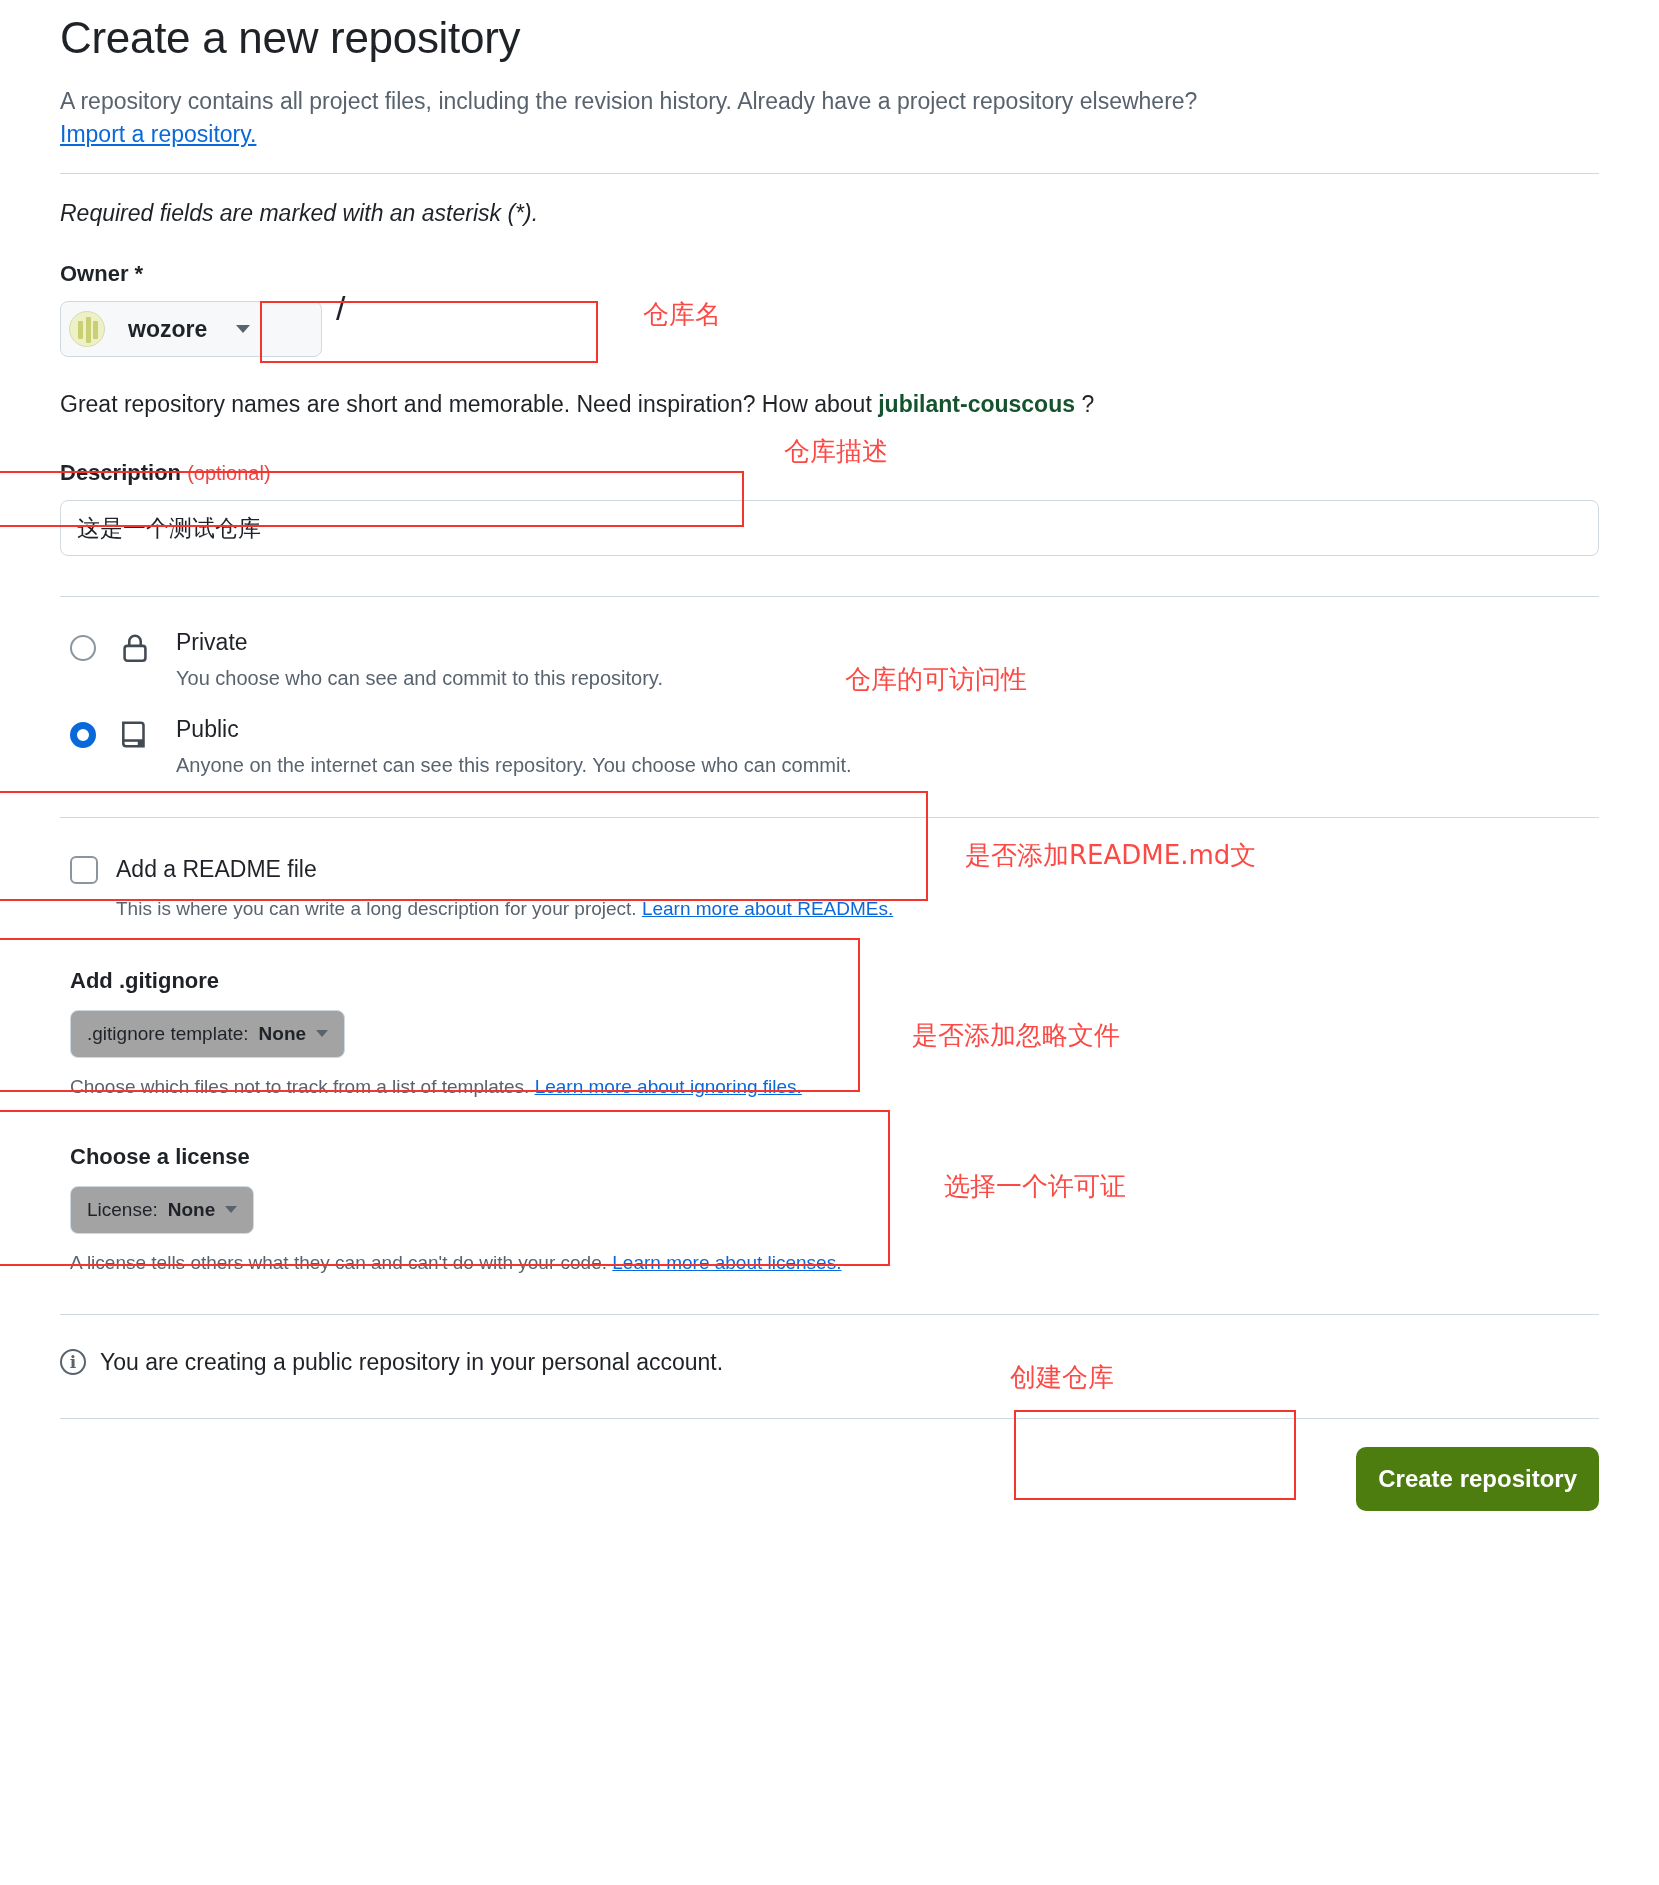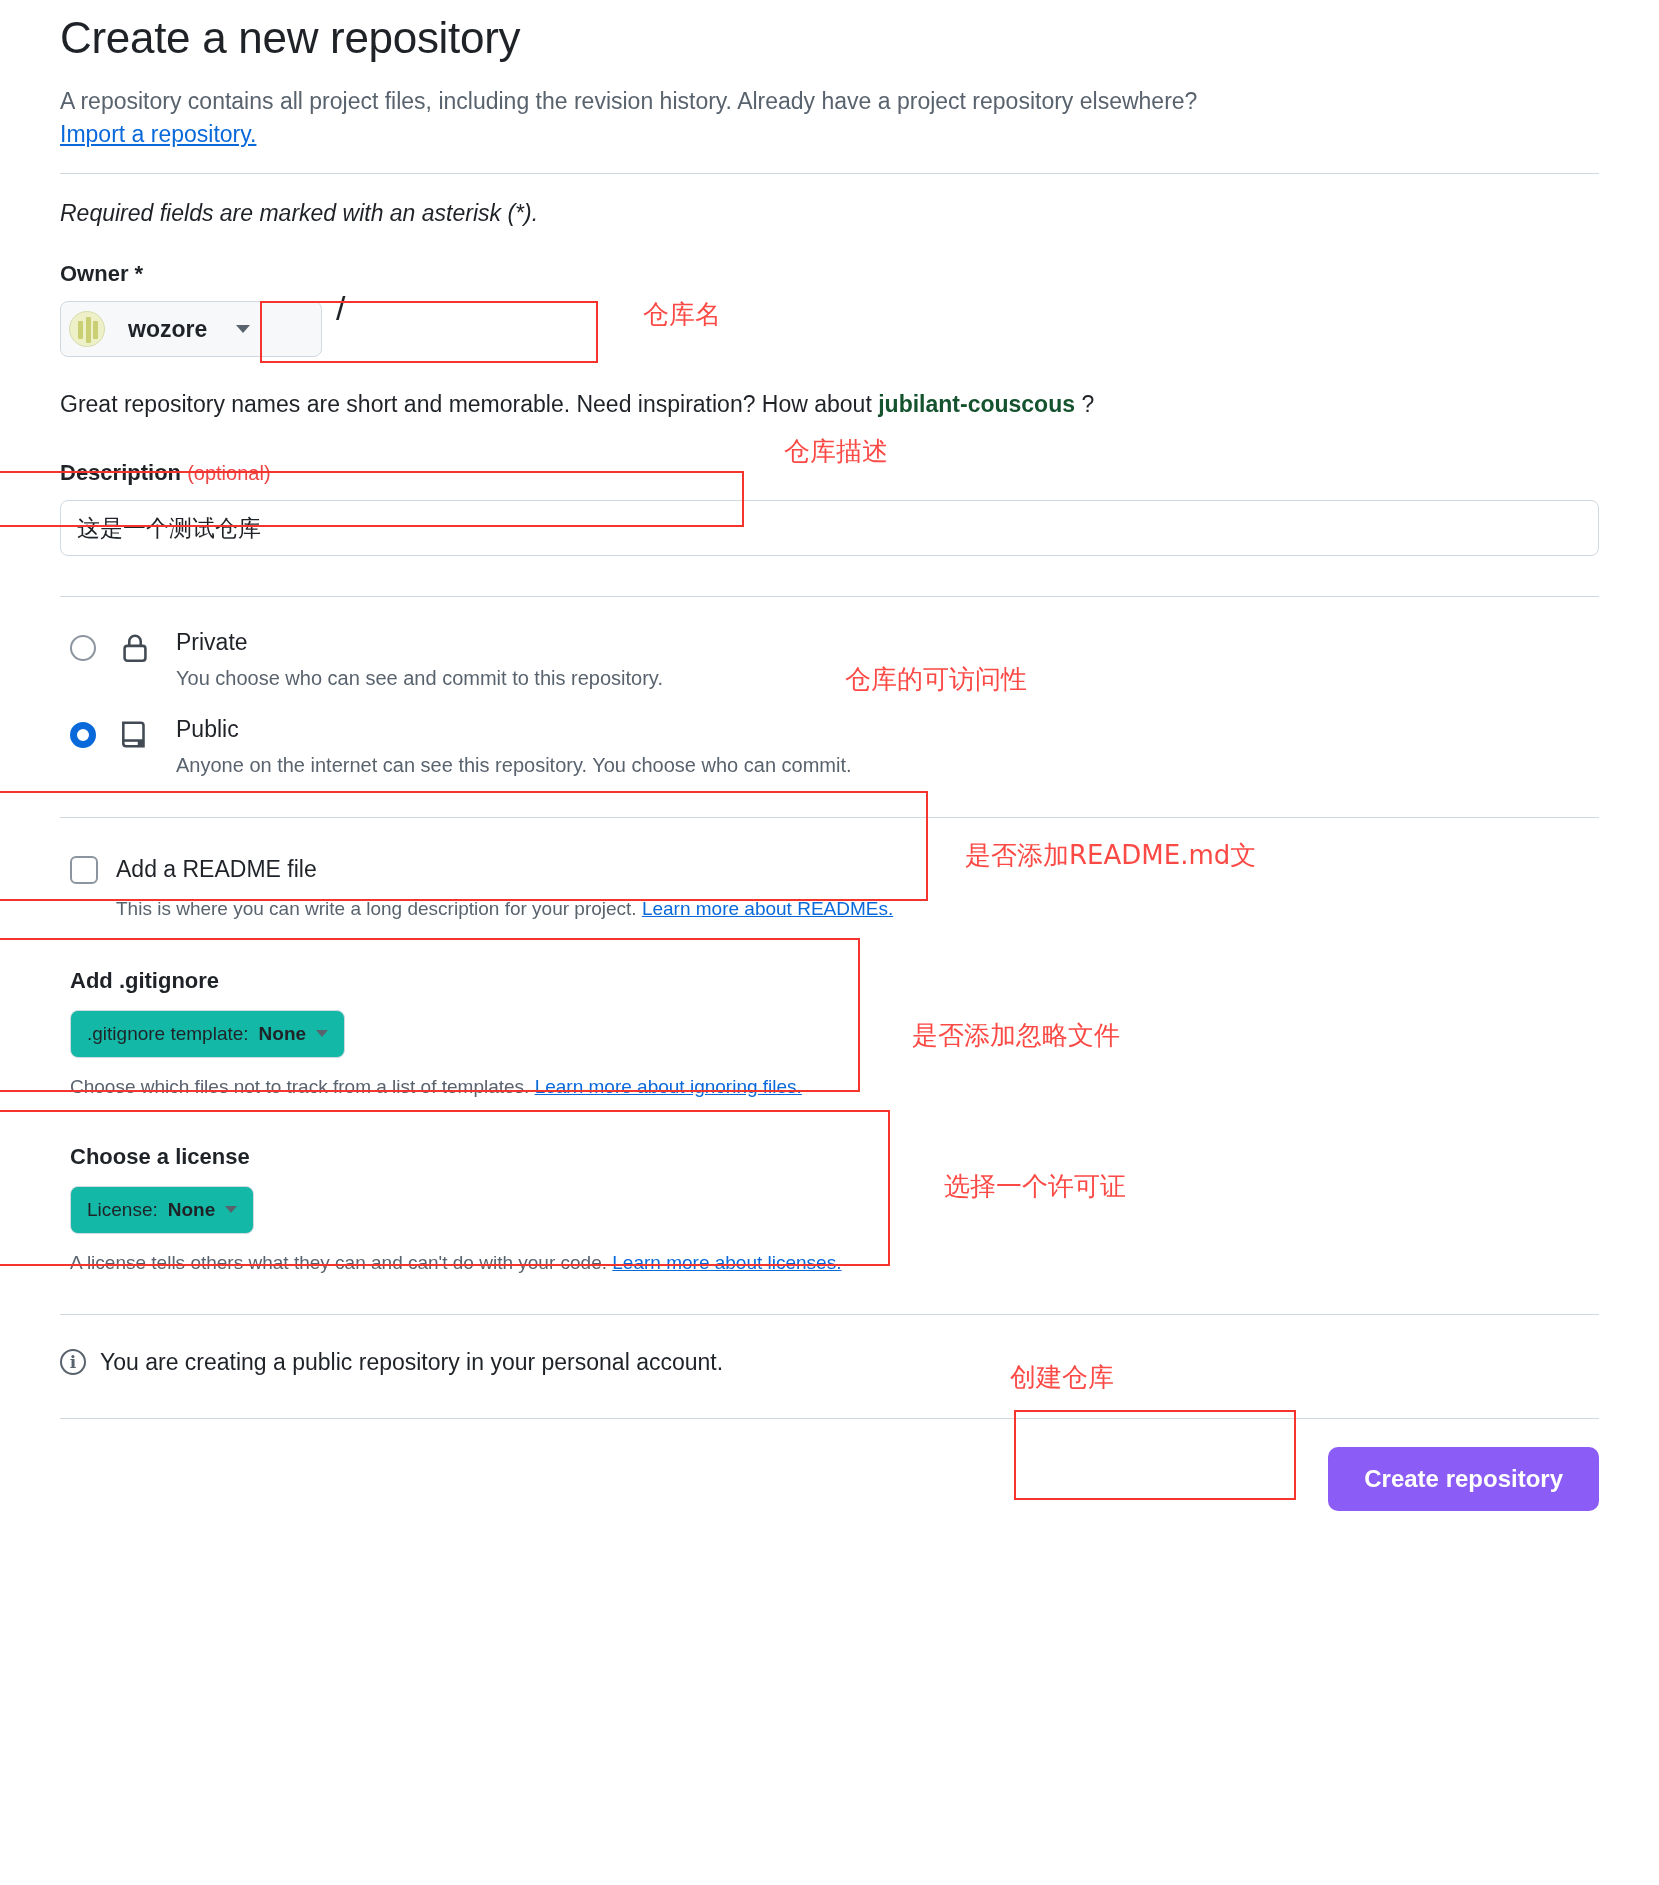--- a/index.html
+++ b/index.html
@@ -196,21 +196,21 @@
   .check-row { display: flex; align-items: center; gap: 18px; margin-top: 18px; }
   .check-label { font-size: 23px; color: #1f2328; }
   .dropdown {
     display: inline-flex;
     align-items: center;
     gap: 10px;
     height: 48px;
     padding: 0 16px;
     border: 1px solid #d1d9e0;
     border-radius: 8px;
-    background: #14b8a6;
+    background: #a3a3a3;
     font-size: 19px;
     color: #1f2328;
     cursor: pointer;
     margin-top: 16px;
   }
   .dropdown b { font-weight: bold; }
   .caret-sm {
     width: 0; height: 0;
     border-left: 6px solid transparent;
     border-right: 6px solid transparent;
@@ -243,27 +243,27 @@
     width: 26px; height: 26px; border-radius: 50%;
     border: 2px solid #59636e; color: #59636e;
     font-size: 17px; font-weight: bold;
     display: flex; align-items: center; justify-content: center;
     font-family: "DejaVu Serif", serif;
     flex: none;
   }
   .footer-rule { height: 1px; background: #d1d9e0; margin-top: 42px; }
   .btn-wrap { display: flex; justify-content: flex-end; margin-top: 28px; position: relative; }
   .create-btn {
-    background: #8b5cf6;
+    background: #4d7c0f;
     color: #ffffff;
     font-size: 24px;
     font-weight: bold;
     border: none;
     border-radius: 10px;
-    padding: 18px 36px;
+    padding: 18px 22px;
     cursor: pointer;
     font-family: inherit;
   }
 </style>
 </head>
 <body>
 
 <div class="page">
 
   <h1 class="page-title">Create a new repository</h1>

